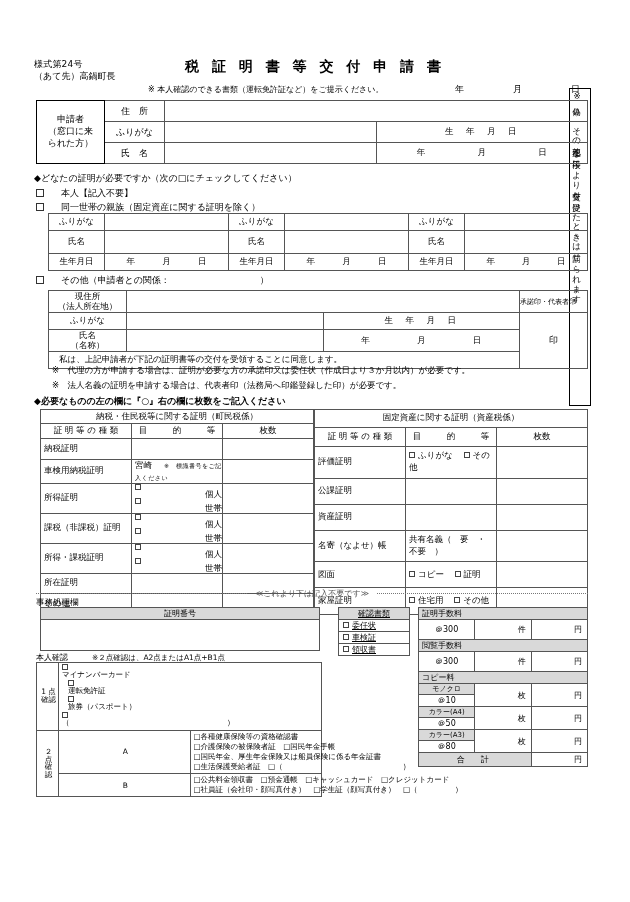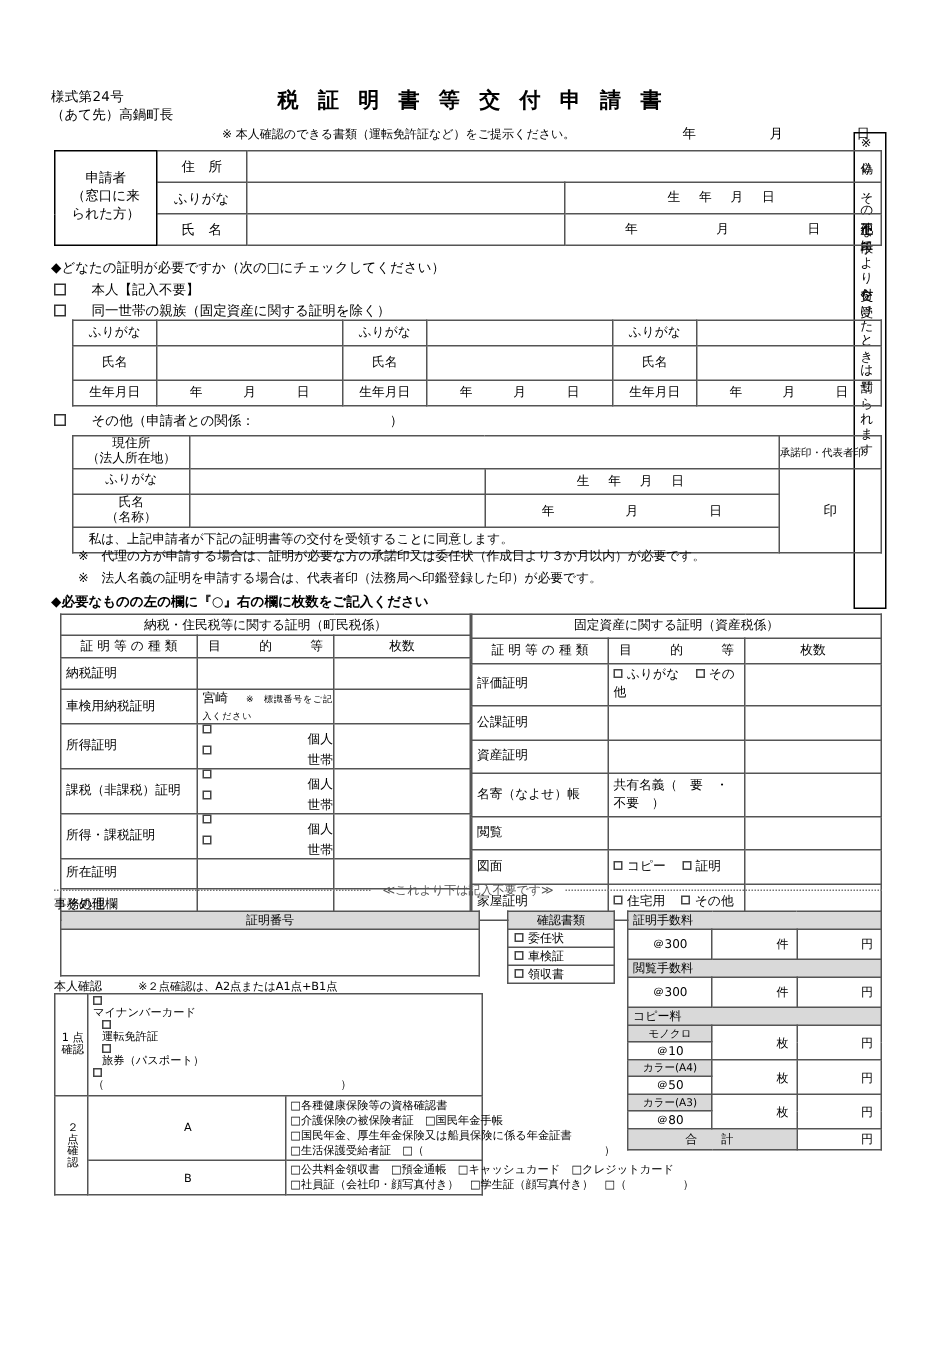--- a/index.html
+++ b/index.html
@@ -110,21 +110,21 @@
   .idtable td { font-size: 7.5px; padding: 0 0 0 2px; }
   .idtable .vlbl { text-align: center; font-size: 7.5px; line-height: 1.05; }
   .idtable .rows { line-height: 1.35; padding: 1px 0 1px 3px; }
   .idtable .rows span { display: block; white-space: nowrap; }
   .cbx2 { display: inline-block; width: 6px; height: 6px; border: 1px solid #444;
           margin-right: 3px; vertical-align: 0px; }
 
   
   .confdocs { position: absolute; left: 338px; top: 607px; width: 72px; }
   .confdocs table { width: 100%; }
-  .confdocs td { height: 12px; font-size: 8px; padding-left: 4px; }
+  .confdocs td { height: 12px; font-size: 8px; padding-left: 4px; text-decoration: underline; }
   .confdocs .hd { text-align: center; padding-left: 0; }
 
   
   .fees { position: absolute; left: 418px; top: 607px; width: 170px; }
   .fees table { width: 100%; table-layout: fixed; }
   .fees td { font-size: 8px; height: 12px; }
   .fees .grp { background: #d9d9d9; padding-left: 3px; height: 11px; }
   .fees .rate { text-align: center; }
   .fees .unit { text-align: right; padding-right: 5px; }
   .fees .yen { text-align: right; padding-right: 5px; }
@@ -393,25 +393,20 @@
         <td>資産証明</td>
         <td></td>
         <td></td>
       </tr>
       <tr>
         <td>名寄（なよせ）帳</td>
         <td>共有名義（　要　・　不要　）</td>
         <td></td>
       </tr>
       <tr>
-        <td>閲覧</td>
-        <td></td>
-        <td></td>
-      </tr>
-      <tr>
         <td>図面</td>
         <td>
           <span class="cbx2"></span><span>コピー</span>
           <span style="margin-left:8px;"><span class="cbx2"></span><span>証明</span></span>
         </td>
         <td></td>
       </tr>
       <tr>
         <td>家屋証明</td>
         <td>

